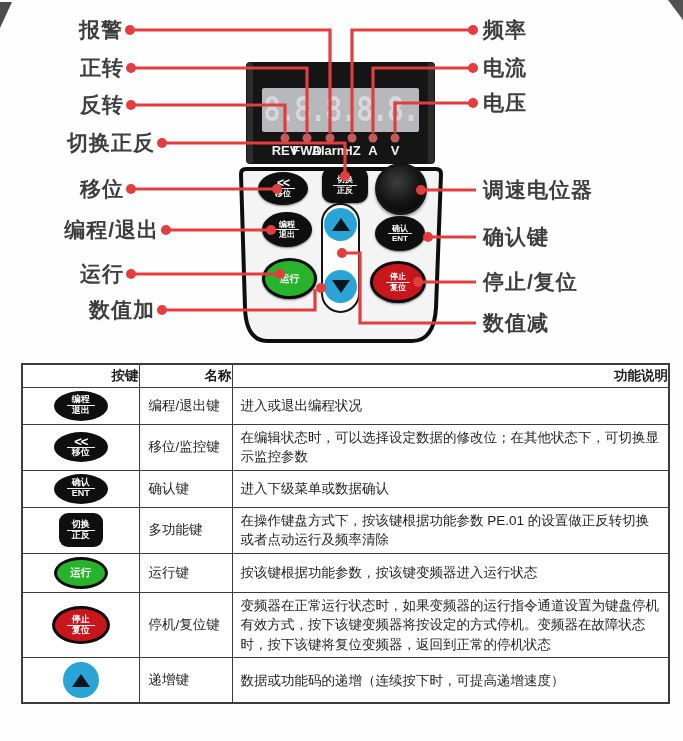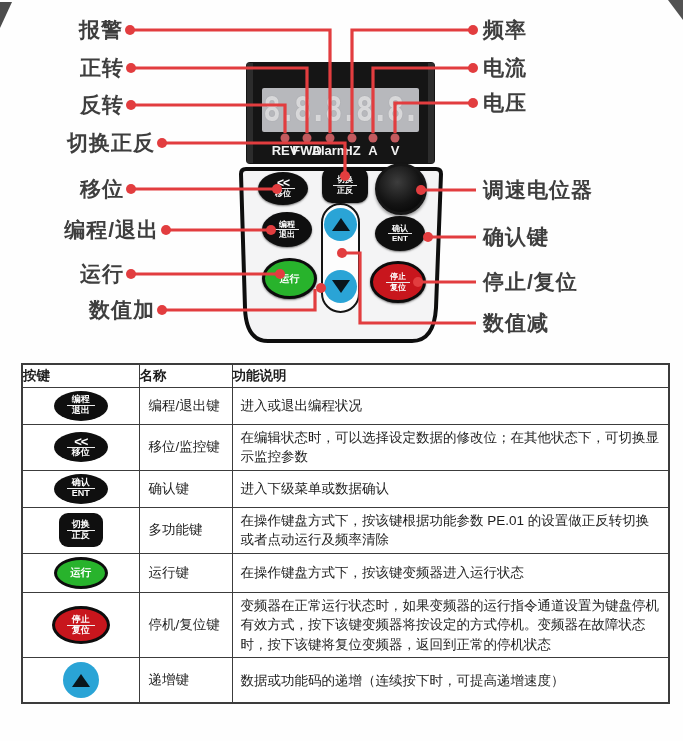--- a/index.html
+++ b/index.html
@@ -50,21 +50,21 @@
               border-top:13px solid #0a161c; }
   .knob { position:absolute; left:375px; top:163px; width:52px; height:52px; border-radius:50%;
           background:radial-gradient(circle at 42% 35%, #3d3d3d 0%, #141414 55%, #000 100%);
           border:3px solid #161616; z-index:4; box-shadow:0 2px 3px rgba(0,0,0,.4); }
 
   
   .spec-table { position:absolute; left:21px; top:363px; width:647px; border-collapse:collapse;
                 font-size:13.5px; color:#1d1d1d; background:#fff; z-index:2;
                 border:2px solid #3c3c3c; table-layout:fixed; }
   .spec-table th, .spec-table td { border:1px solid #3c3c3c; }
-  .spec-table th { font-size:13.5px; font-weight:bold; height:23px; text-align:left; }
+  .spec-table th { font-size:13.5px; font-weight:bold; height:23px; text-align:right; }
   .col-btn  { width:117px; }
   .col-name { width:93px; }
   .col-desc { width:437px; }
   .cell-btn  { text-align:center; vertical-align:middle; padding:2px 0; }
   .cell-name { padding:2px 4px 2px 9px; vertical-align:middle; }
   .cell-desc { padding:3px 8px; vertical-align:middle; line-height:1.45; }
 
   .tbtn { width:54px; height:30px; border-radius:50%; background:#0f0f0f; color:#fff;
           display:flex; flex-direction:column; align-items:center; justify-content:center;
           margin:1px auto; font-weight:bold; line-height:1.1; }
@@ -268,21 +268,21 @@
         <td class="cell-name">多功能键</td>
         <td class="cell-desc">在操作键盘方式下，按该键根据功能参数 PE.01 的设置做正反转切换或者点动运行及频率清除</td>
       </tr>
       <tr>
         <td class="cell-btn">
           <div class="tbtn green">
             <span class="t1">运行</span>
           </div>
         </td>
         <td class="cell-name">运行键</td>
-        <td class="cell-desc">在操作键盘方式下，按该键变频器进入运行状态</td>
+        <td class="cell-desc">按该键根据功能参数，按该键变频器进入运行状态</td>
       </tr>
       <tr>
         <td class="cell-btn">
           <div class="tbtn red">
             <span class="t1">停止</span>
             <span class="t2">复位</span>
           </div>
         </td>
         <td class="cell-name">停机/复位键</td>
         <td class="cell-desc">变频器在正常运行状态时，如果变频器的运行指令通道设置为键盘停机有效方式，按下该键变频器将按设定的方式停机。变频器在故障状态时，按下该键将复位变频器，返回到正常的停机状态</td>

